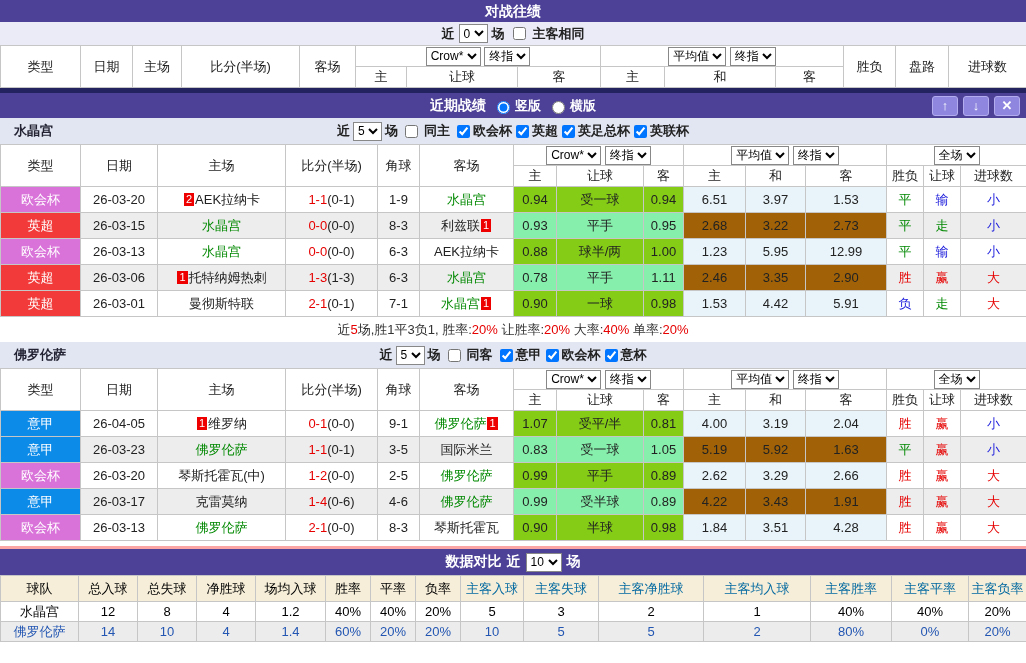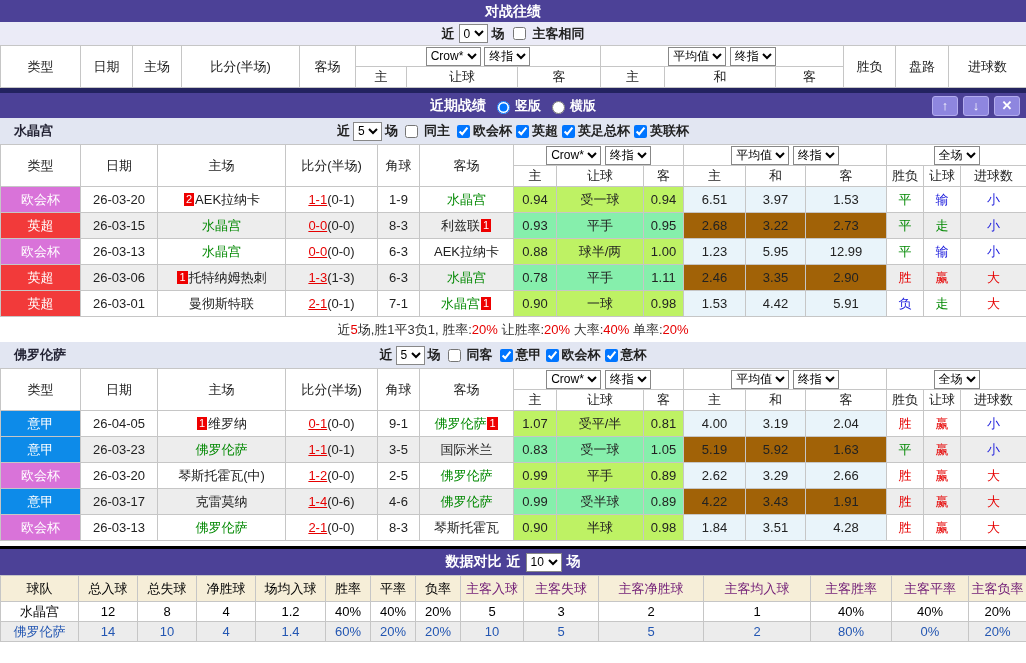--- a/index.html
+++ b/index.html
@@ -17,37 +17,37 @@
   .bar-center label{display:flex;align-items:center;gap:2px;font-size:13px;}
   .bar-buttons{position:absolute;right:6px;display:flex;gap:5px;}
   .icon-btn{width:26px;height:20px;background:#8e86df;border:1px solid #b3acee;border-radius:3px;color:#fff;font-weight:bold;font-size:13px;line-height:17px;text-align:center;cursor:pointer;padding:0;}
   .team-filter{height:26px;background:#e2e6f2;position:relative;display:flex;align-items:center;}
   .team-name{font-weight:bold;color:#223;padding-left:14px;}
   .team-filter .center-filter{position:absolute;left:0;right:0;display:flex;align-items:center;justify-content:center;gap:3px;font-weight:bold;color:#222;}
   .lg-check{display:flex;align-items:center;font-weight:bold;}
   .match-table thead th{height:20px;background:#fff;}
   .match-table tbody td{height:25px;background:#fff;}
   tr.even td{background:#ededed;}
-  tr.odd td.c-cream{background:#bef264;margin-left:16px;}
+  tr.odd td.c-cream{background:#84cc16;margin-left:16px;}
   tr.even td.c-cream{background:#86efac;}
   tr.odd td.c-blue{background:#e9f4fa;text-align:center;}
   tr.even td.c-blue{background:#a16207;}
   .lg-purple{background:#d973d9 !important;color:#fff;}
   .lg-red{background:#f23a3a !important;color:#fff;}
   .lg-blue{background:#0d8be9 !important;color:#fff;}
   .t-red{color:#e60000;}
   .t-green{color:#008800;}
   .t-blue{color:#2222dd;}
-  .score{color:#e60000;text-decoration:underline;}
+  .score{color:#e60000;}
   .green-team{color:#008800;}
   .badge{display:inline-block;background:#ee0000;color:#fff;font-size:11px;line-height:13px;padding:0 2px;margin:0 1px;vertical-align:1px;}
   .summary{height:25px;line-height:25px;text-align:center;color:#333;}
-  .comp-bar{height:26px;border-top:3px solid #000000;margin-top:5px;display:flex;align-items:center;justify-content:center;gap:5px;font-size:14px;}
+  .comp-bar{height:26px;border-top:3px solid #fca5a5;margin-top:5px;display:flex;align-items:center;justify-content:center;gap:5px;font-size:14px;}
   .comp-table th{height:25px;background:#f6eed8;color:#000;font-weight:normal;}
-  .comp-table .th-blue{color:#701a75;}
+  .comp-table .th-blue{color:#0369a1;}
   .comp-table td{height:19px;}
   tr.comp-odd td{background:#fff;color:#000;}
   tr.comp-even td{background:#ececec;color:#2356b2;}
 </style>
 </head>
 <body>
 
 <div class="page">
 
   <div class="bar title-bar">

